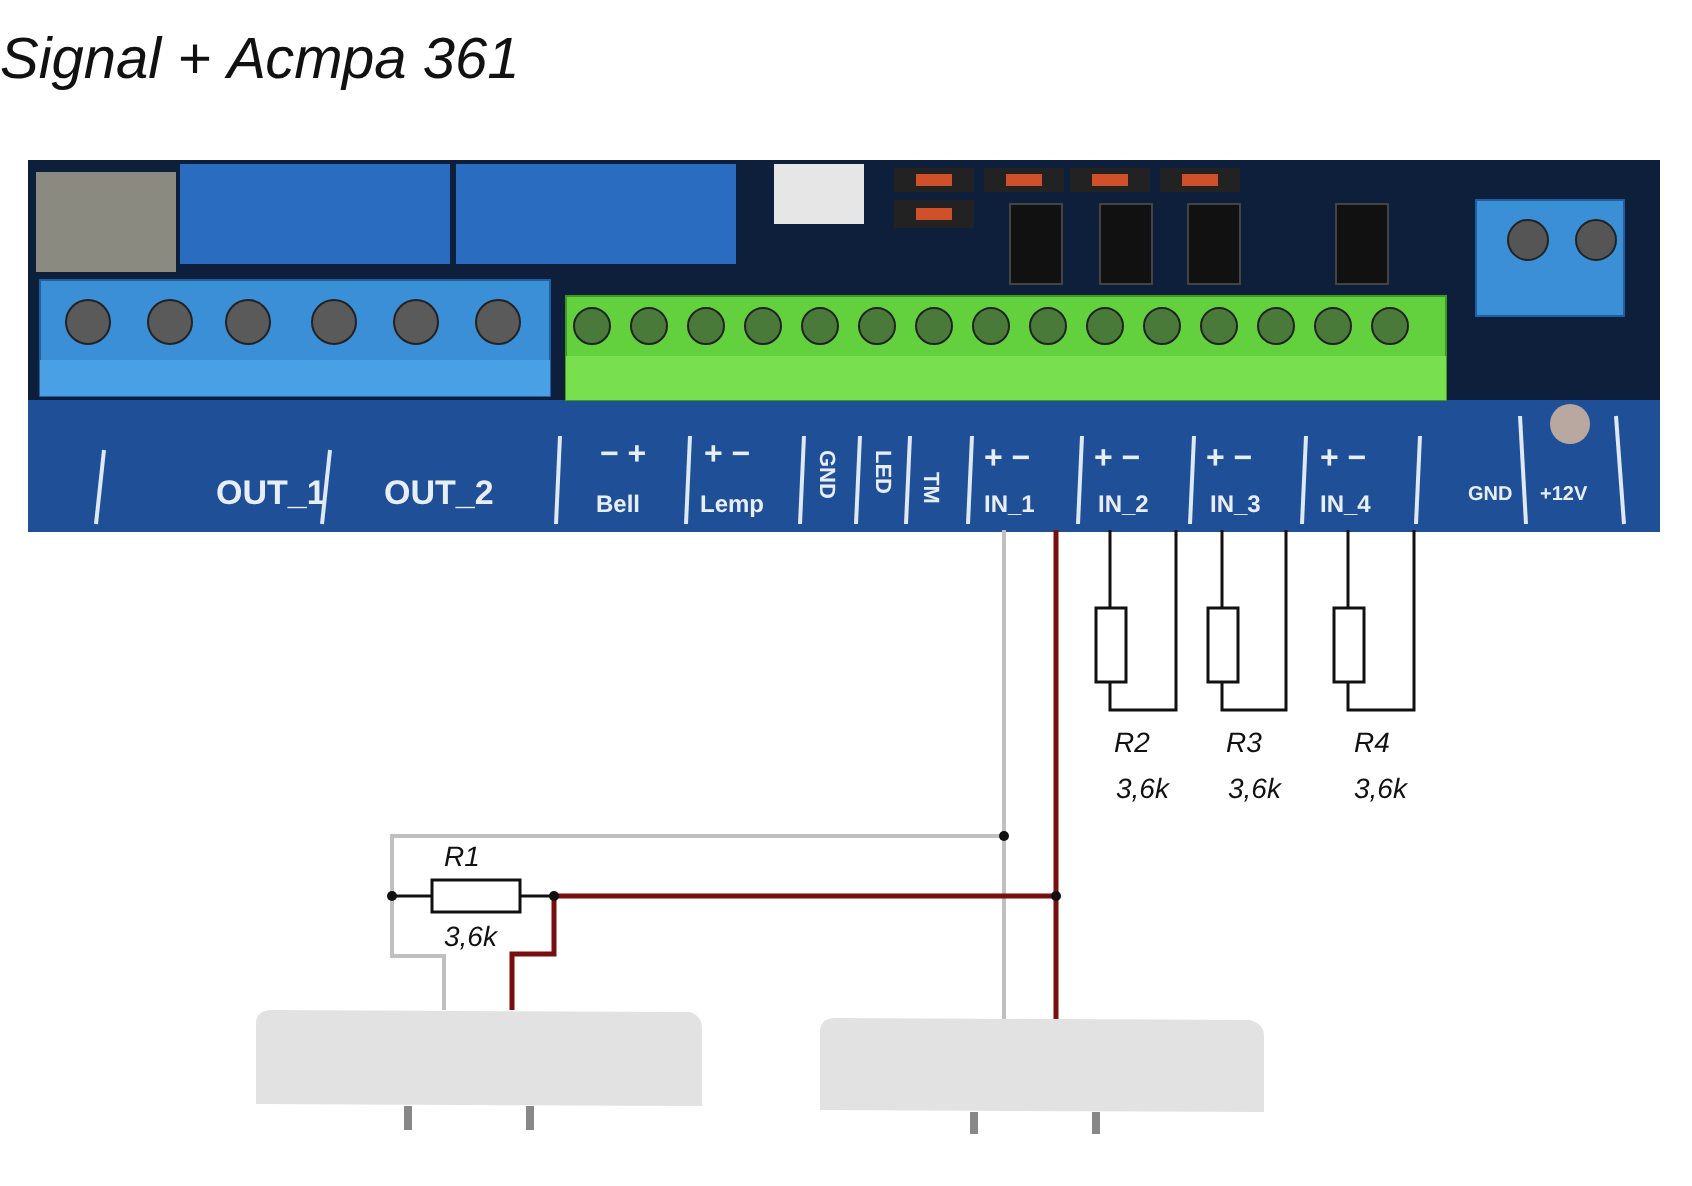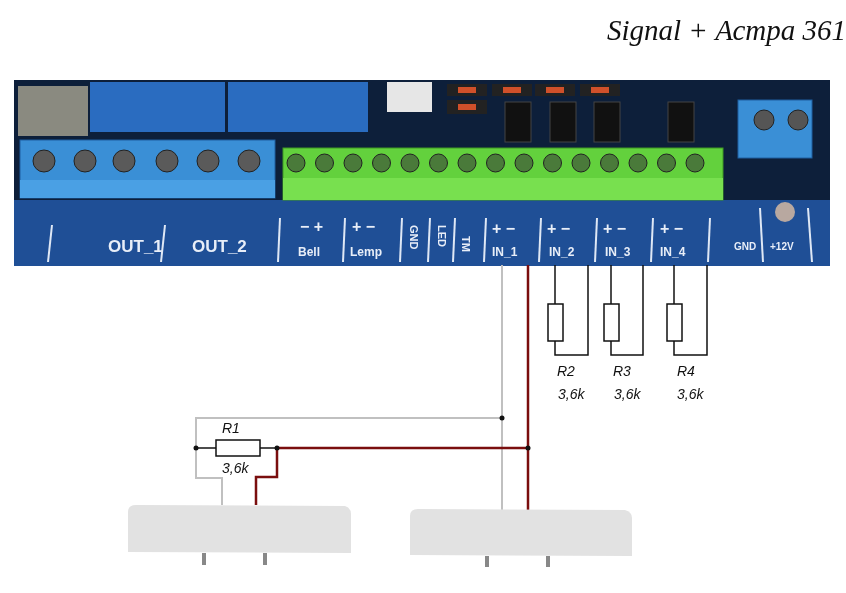--- a/index.html
+++ b/index.html
@@ -1,17 +1,17 @@
 <!DOCTYPE html>
 <html><head>
   <meta charset="utf-8">
   <style>
     html, body { margin:0; padding:0; background:#ffffff; }
     body { width:846px; height:593px; position:relative; overflow:hidden; font-family:"Liberation Sans", sans-serif; }
-    .title { position:absolute; left:0; width:846px; top:14px; text-align:right; font-size:29px; font-style:italic; color:#111;font-family:Liberation Serif, serif; }
+    .title { position:absolute; left:0; width:846px; top:14px; text-align:left; font-size:29px; font-style:italic; color:#111; }
     svg { position:absolute; left:0; top:0; }
     .lbl { font-family:"Liberation Sans", sans-serif; fill:#e8eef8; font-weight:bold; }
     .rl { font-family:"Liberation Sans", sans-serif; font-style:italic; fill:#111; font-size:14px; }
   </style>
 </head>
 <body>
 
 <div class="title">Signal + Астра 361</div>
 
 <svg width="846" height="593" viewBox="0 0 846 593">

